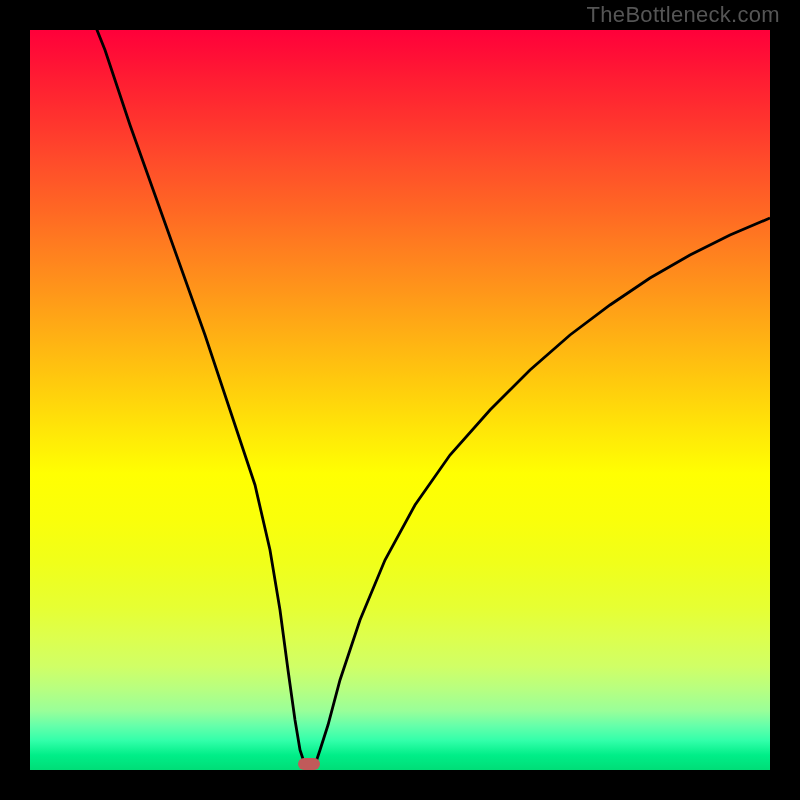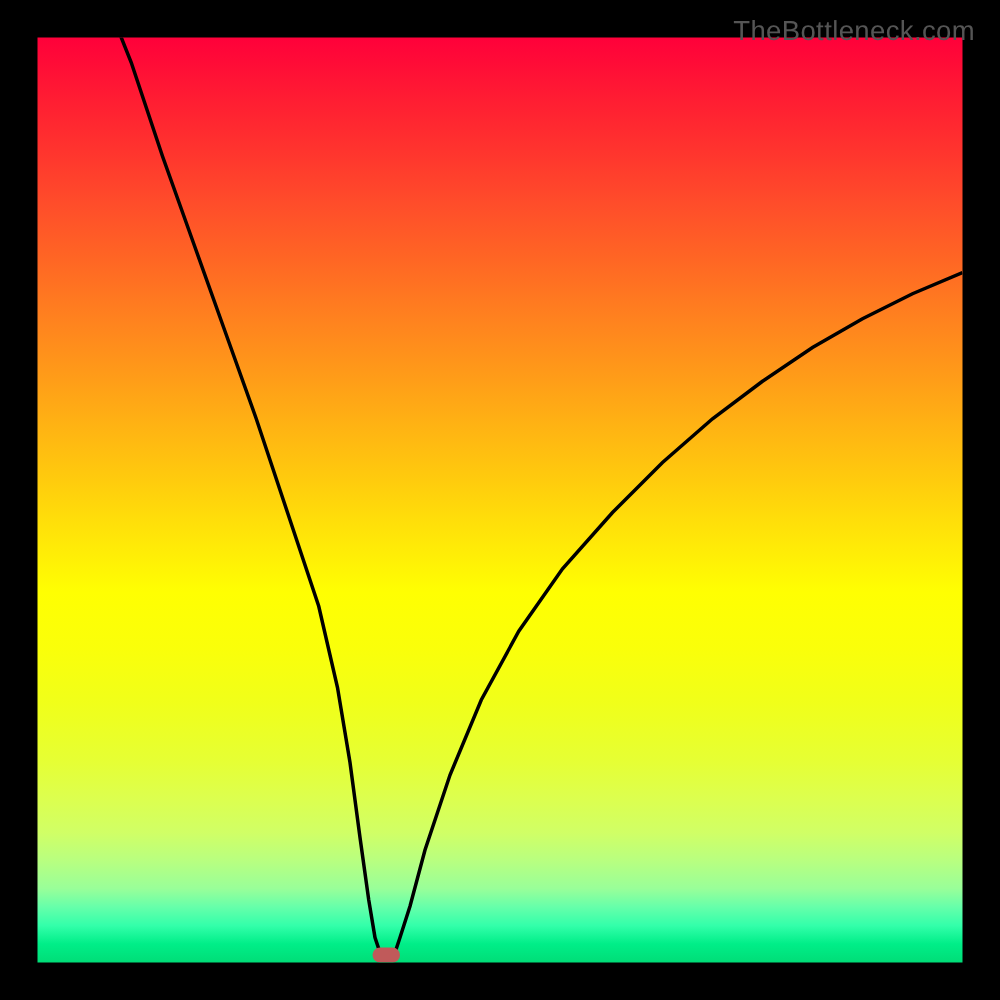--- a/index.html
+++ b/index.html
@@ -5,21 +5,21 @@
   * { margin: 0; padding: 0; box-sizing: border-box; }
   body {
     width: 800px;
     height: 800px;
     background: #000;
     position: relative;
     font-family: Arial, sans-serif;
   }
   .watermark {
     position: absolute;
-    top: 12px;
+    top: 2px;
     right: 20px;
     color: #555;
     font-size: 22px;
     letter-spacing: 0.3px;
     z-index: 10;
   }
   .plot-area {
     position: absolute;
     left: 30px;
     top: 30px;

